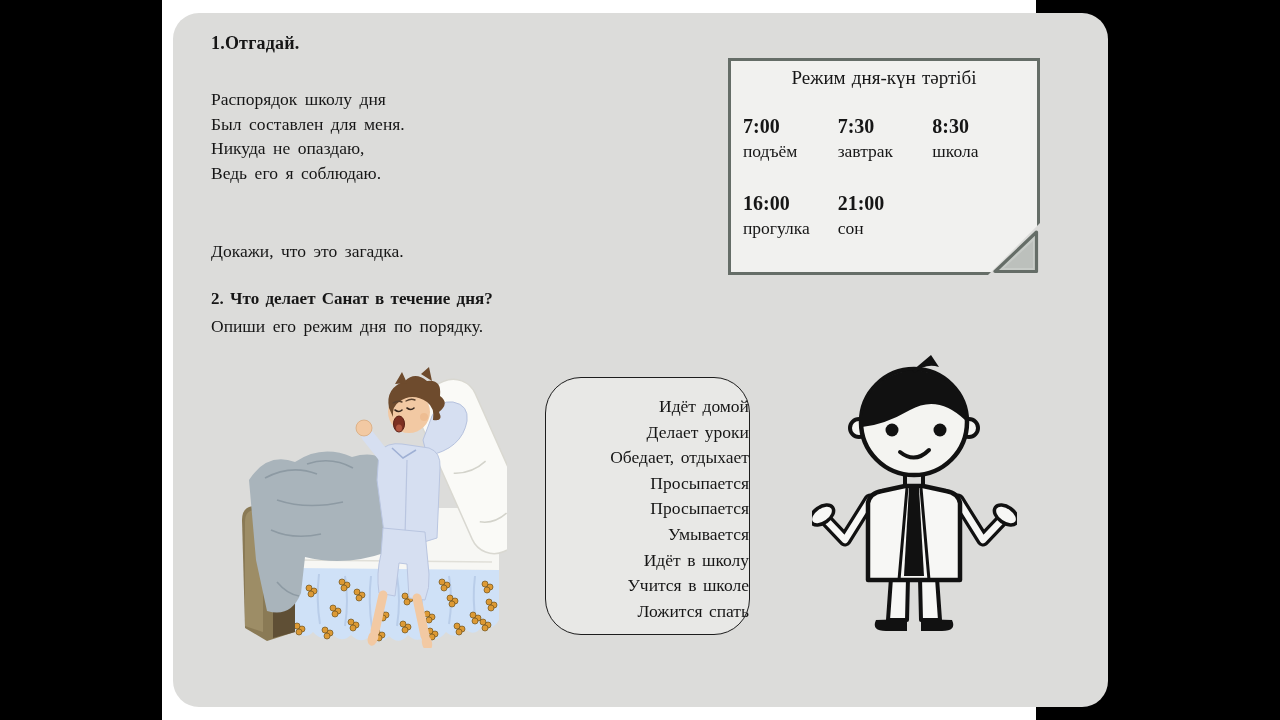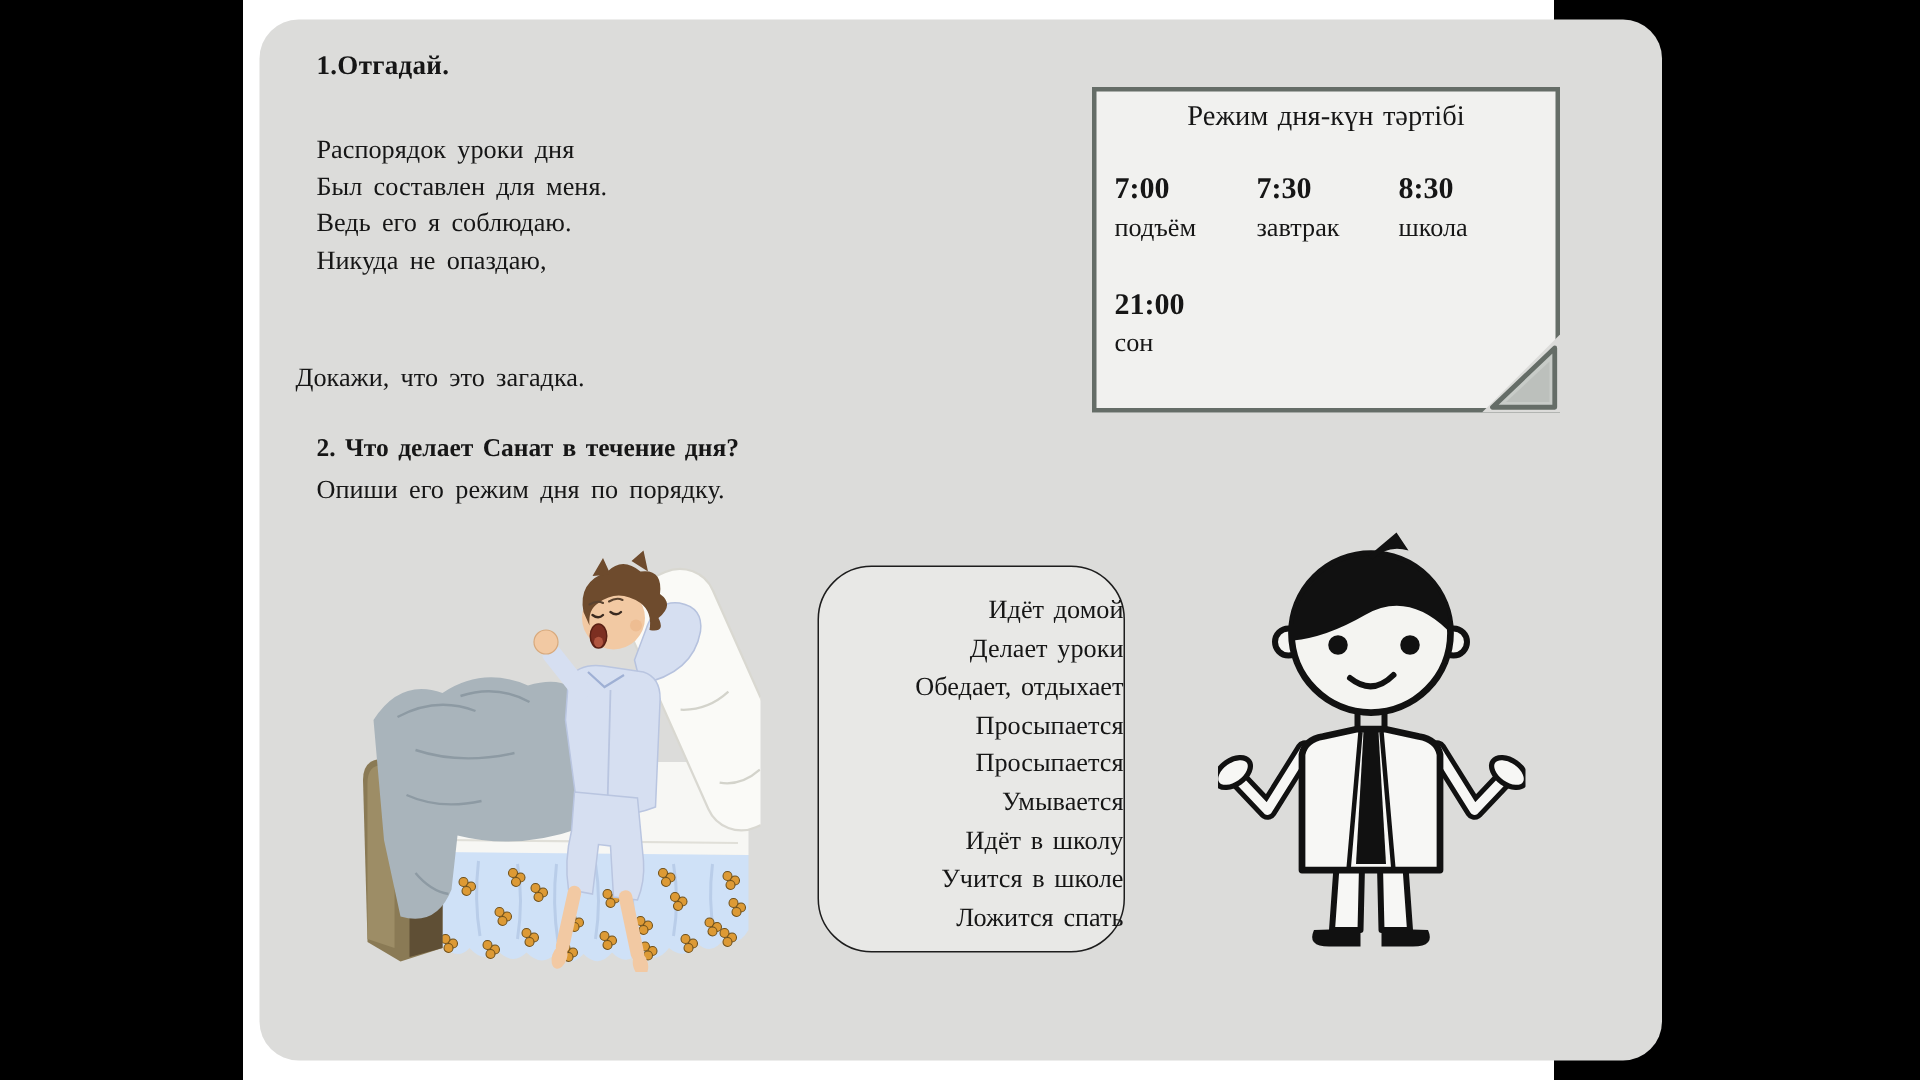--- a/index.html
+++ b/index.html
@@ -39,27 +39,27 @@
 
 <div class="stage">
   <div class="pillar left"></div>
   <div class="pillar right"></div>
 
   <div class="slide">
 
     <div class="abs h1" style="left:38px; top:20px;">1.Отгадай.</div>
 
     <div class="abs body-text" style="left:38px; top:74px;">
-      <div>Распорядок уроки дня</div>
+      <div>Распорядок школу дня</div>
       <div>Был составлен для меня.</div>
+      <div>Никуда не опаздаю,</div>
       <div>Ведь его я соблюдаю.</div>
-      <div>Никуда не опаздаю,</div>
     </div>
 
-    <div class="abs body-text" style="left:24px; top:226px;">Докажи, что это загадка.</div>
+    <div class="abs body-text" style="left:38px; top:226px;">Докажи, что это загадка.</div>
 
     <div class="abs h2" style="left:38px; top:276px;">2. Что делает Санат в течение дня?</div>
     <div class="abs body-text" style="left:38px; top:301px;">Опиши его режим дня по порядку.</div>
 
     <div class="note">
       <div class="note-title">Режим дня-күн тәртібі</div>
       <div class="note-row r1">
         <div class="note-cell">
           <div class="note-time">7:00</div>
           <div class="note-label">подъём</div>
@@ -67,20 +67,24 @@
         <div class="note-cell">
           <div class="note-time">7:30</div>
           <div class="note-label">завтрак</div>
         </div>
         <div class="note-cell">
           <div class="note-time">8:30</div>
           <div class="note-label">школа</div>
         </div>
       </div>
       <div class="note-row r2">
+        <div class="note-cell">
+          <div class="note-time">16:00</div>
+          <div class="note-label">прогулка</div>
+        </div>
         <div class="note-cell">
           <div class="note-time">21:00</div>
           <div class="note-label">сон</div>
         </div>
       </div>
       <svg class="fold" viewBox="0 0 52 52">
         <polygon points="52,0 52,52 0,52" fill="#dcdcda"></polygon>
         <polygon points="7,48.5 48.5,48.5 48.5,9" fill="#c8ccc8" stroke="#656d67" stroke-width="3.2" stroke-linejoin="round"></polygon>
         <polygon points="16,45 45,45 45,18" fill="#b2b7b2" opacity="0.55"></polygon>
       </svg>

